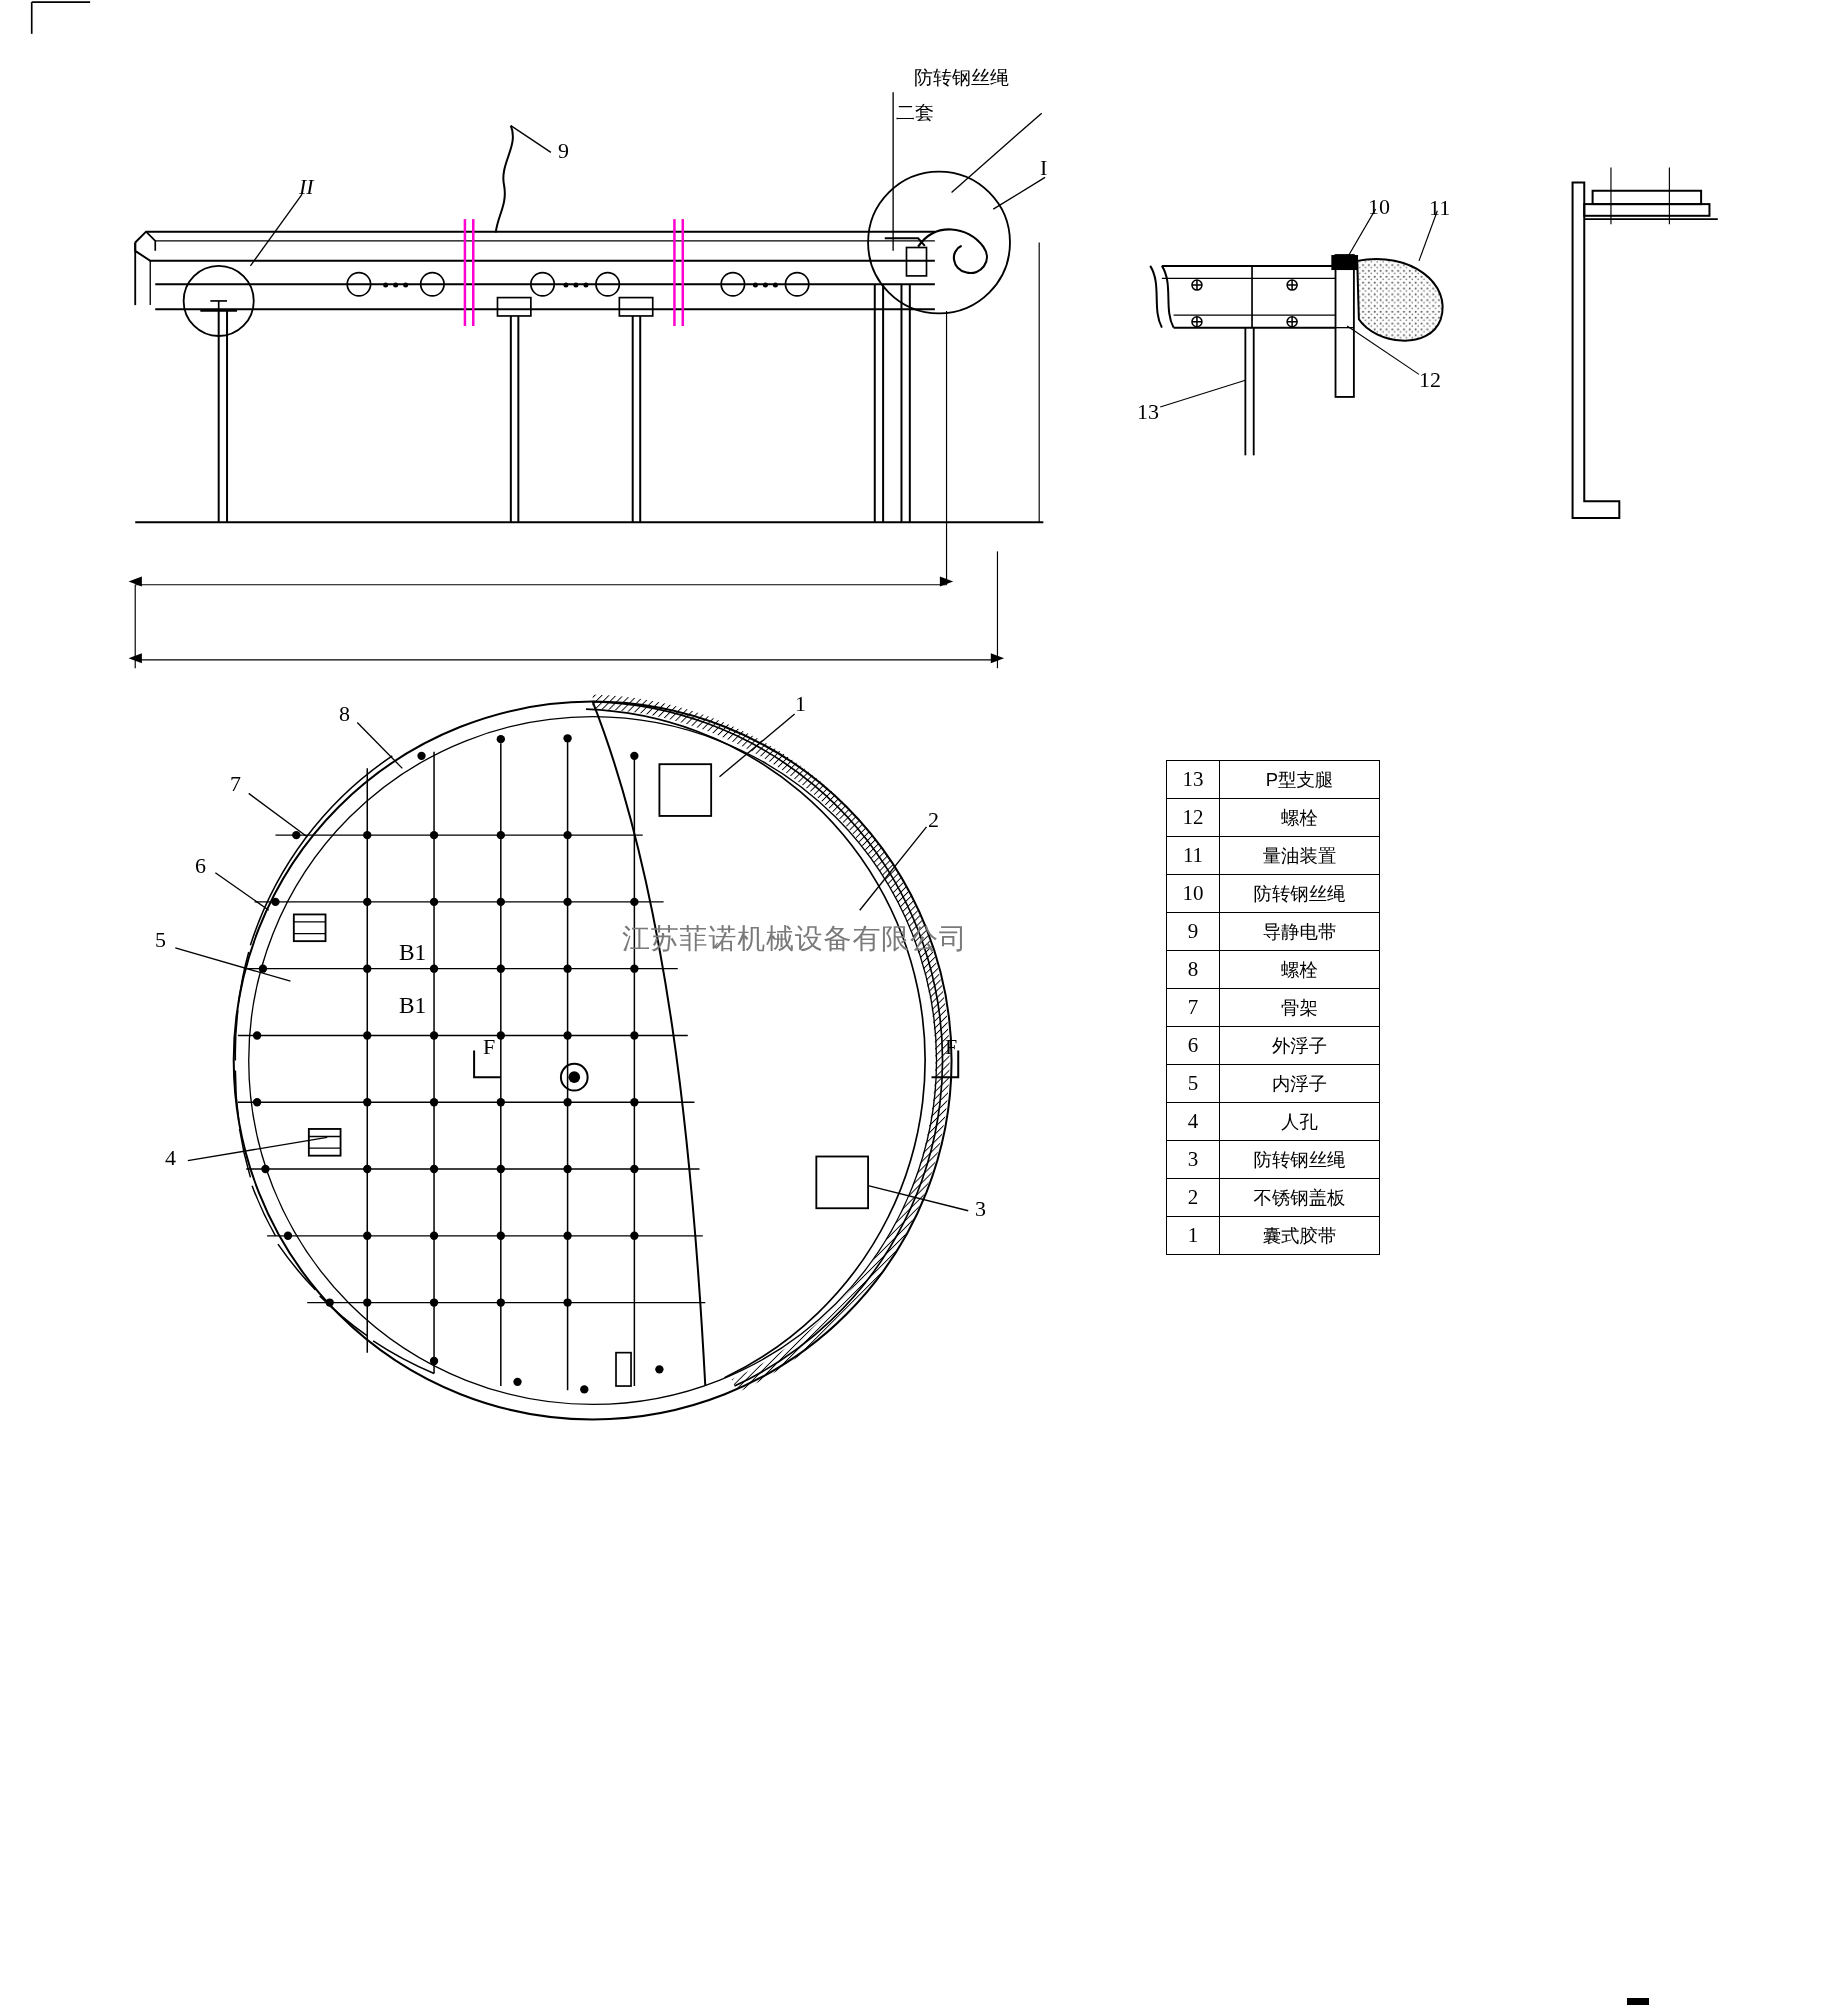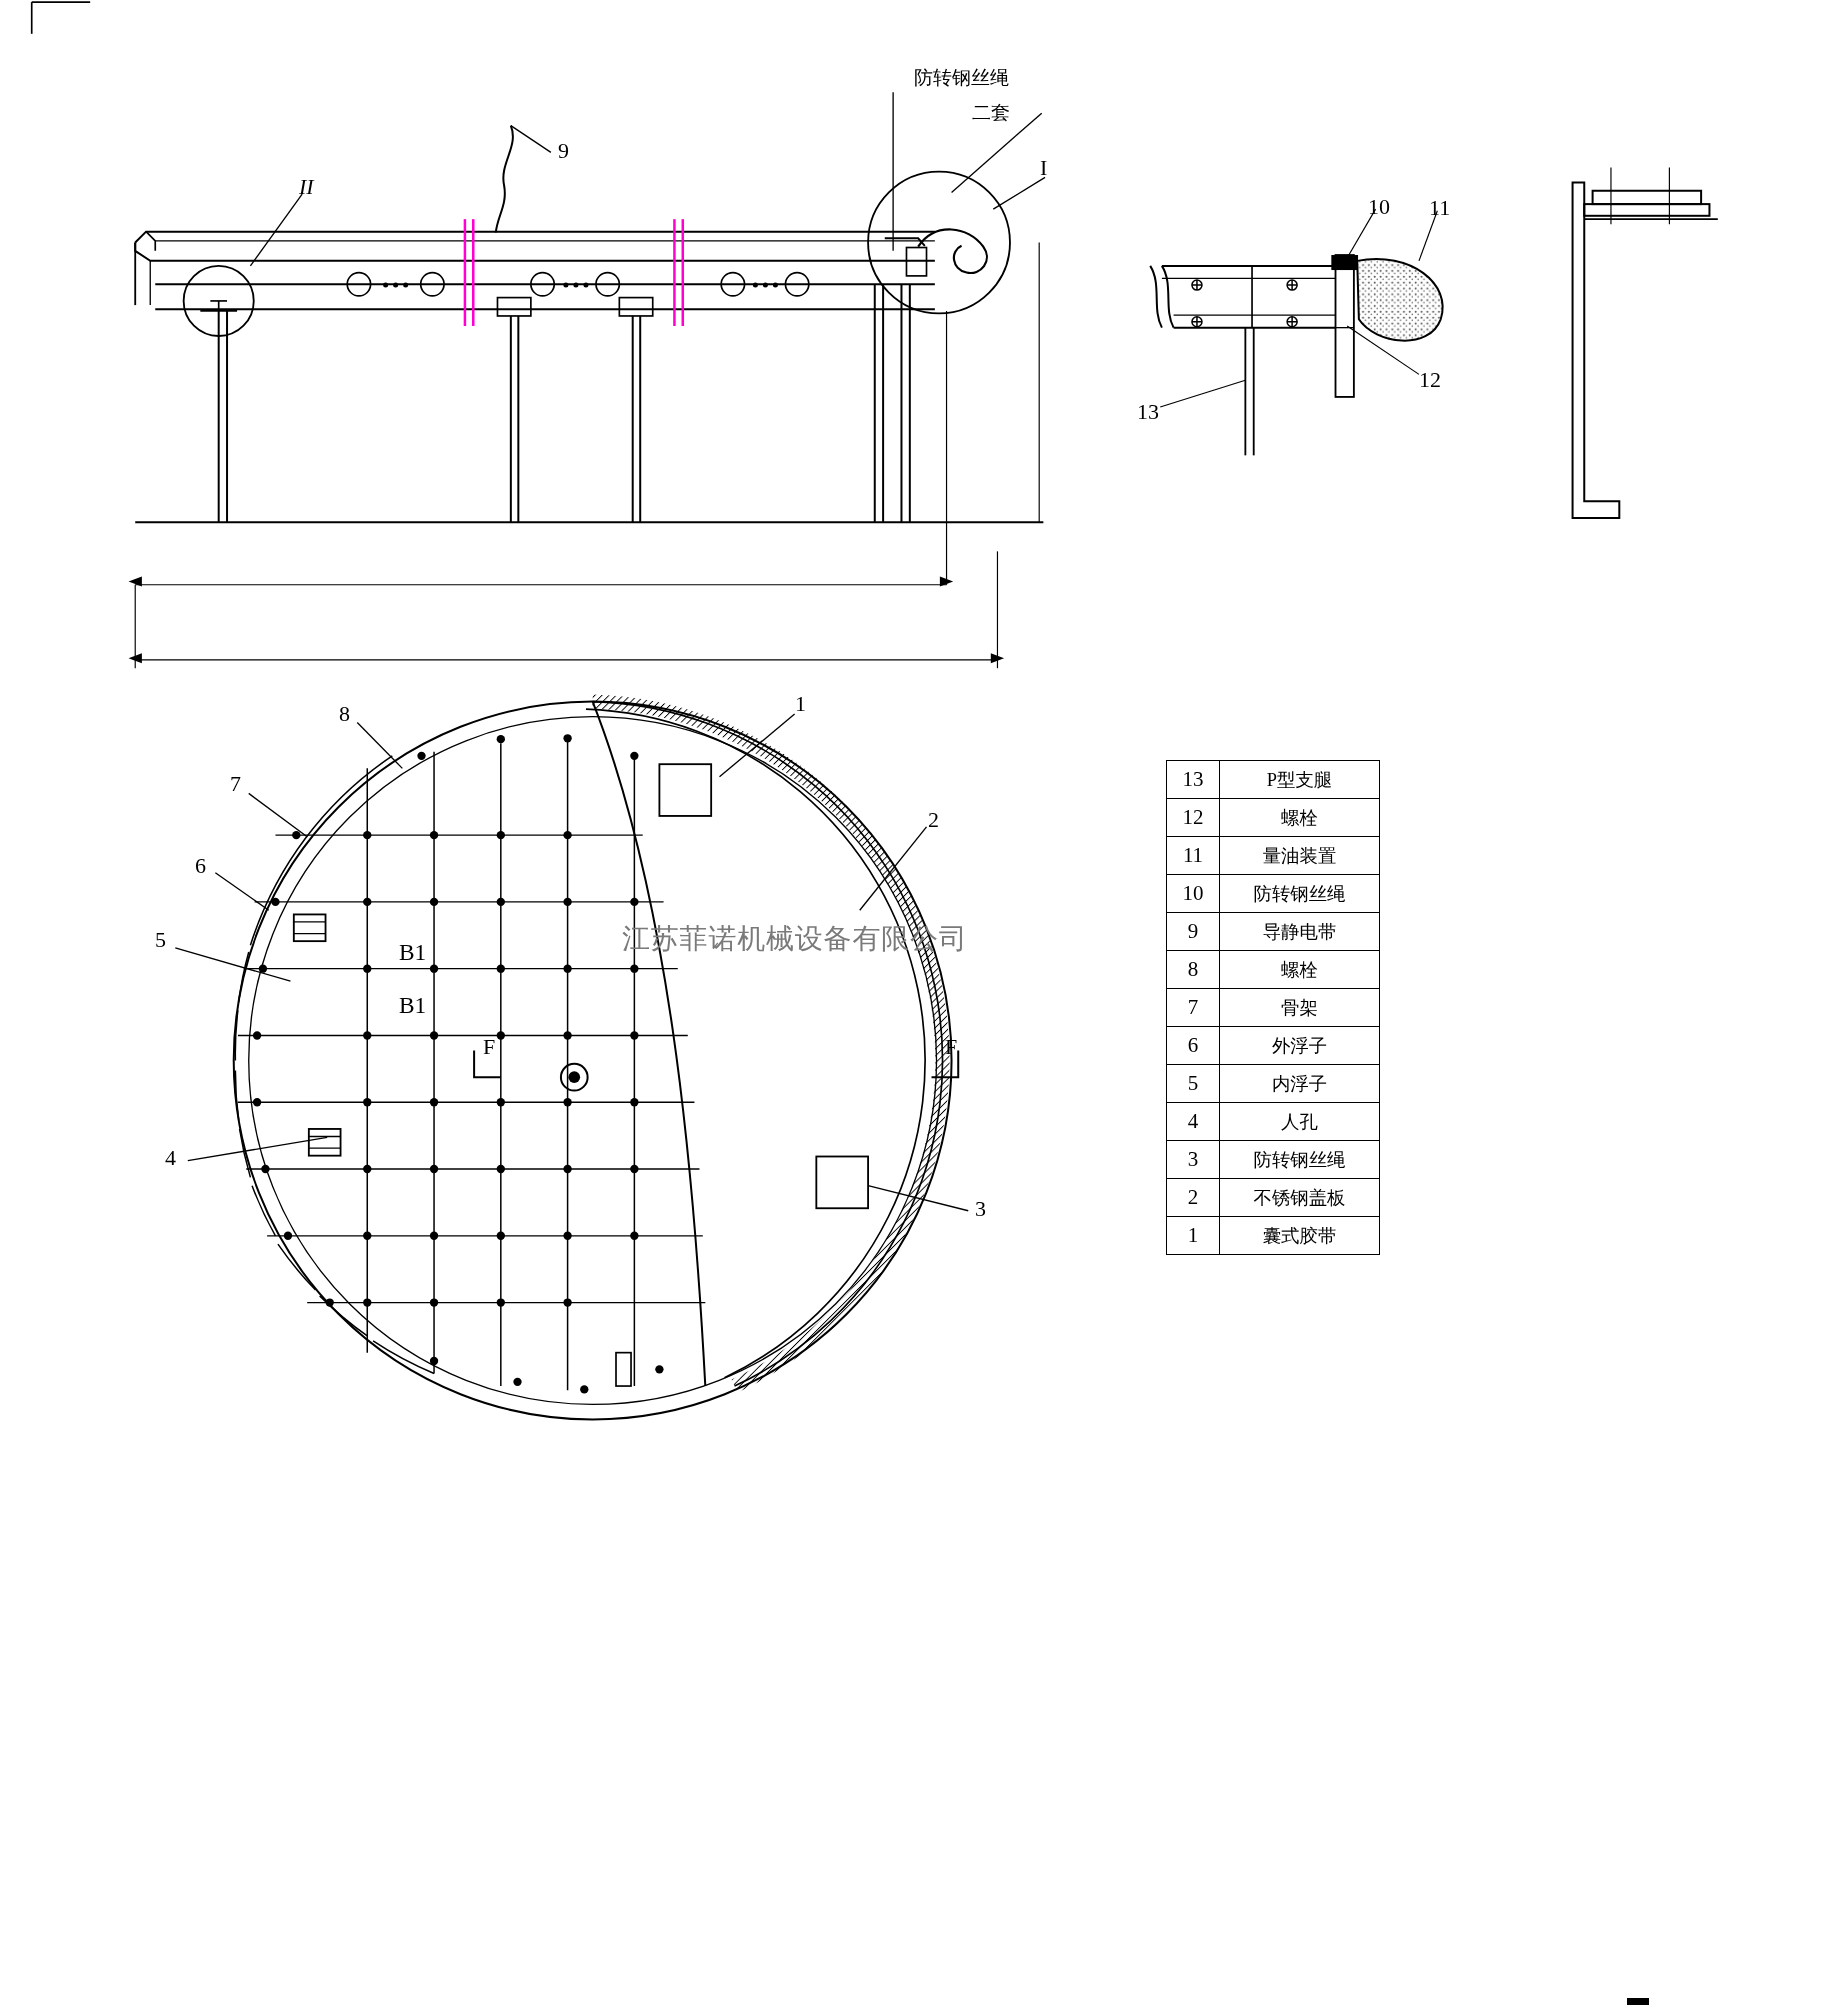--- a/index.html
+++ b/index.html
@@ -52,21 +52,21 @@
     left: 1166px;
     top: 760px;
     border-collapse: collapse;
     background: #fff;
   }
   .legend td {
     border: 1.3px solid #000;
     height: 37px;
     text-align: center;
     vertical-align: middle;
-    font-family: Liberation Serif, serif;
+    font-family: Liberation Sans, sans-serif;
     font-size: 18.4px;
     padding: 0;
   }
   .legend td.num {
     width: 52px;
     font-family: "Liberation Serif", serif;
     font-size: 21px;
   }
   .legend td.name {
     width: 159px;
@@ -369,21 +369,21 @@
     </g>
 
     <g stroke-width="2.4">
       <path d="M568,1258 L568,1290 L600,1290"></path>
       <path d="M1148,1258 L1148,1290 L1116,1290"></path>
     </g>
   </g>
 </svg>
 
 <div class="lbl-cn" style="left:914px; top:65px;">防转钢丝绳</div>
-<div class="lbl-cn" style="left:972px; top:100px;">二套</div>
+<div class="lbl-cn" style="left:896px; top:100px;">二套</div>
 
 <div class="lbl" style="left:1040px; top:155px;">I</div>
 <div class="lbl" style="left:299px; top:174px;font-style:italic;">II</div>
 <div class="lbl" style="left:558px; top:138px;">9</div>
 
 <div class="lbl" style="left:1368px; top:194px;">10</div>
 <div class="lbl" style="left:1429px; top:195px;">11</div>
 <div class="lbl" style="left:1419px; top:367px;">12</div>
 <div class="lbl" style="left:1137px; top:399px;">13</div>
 

